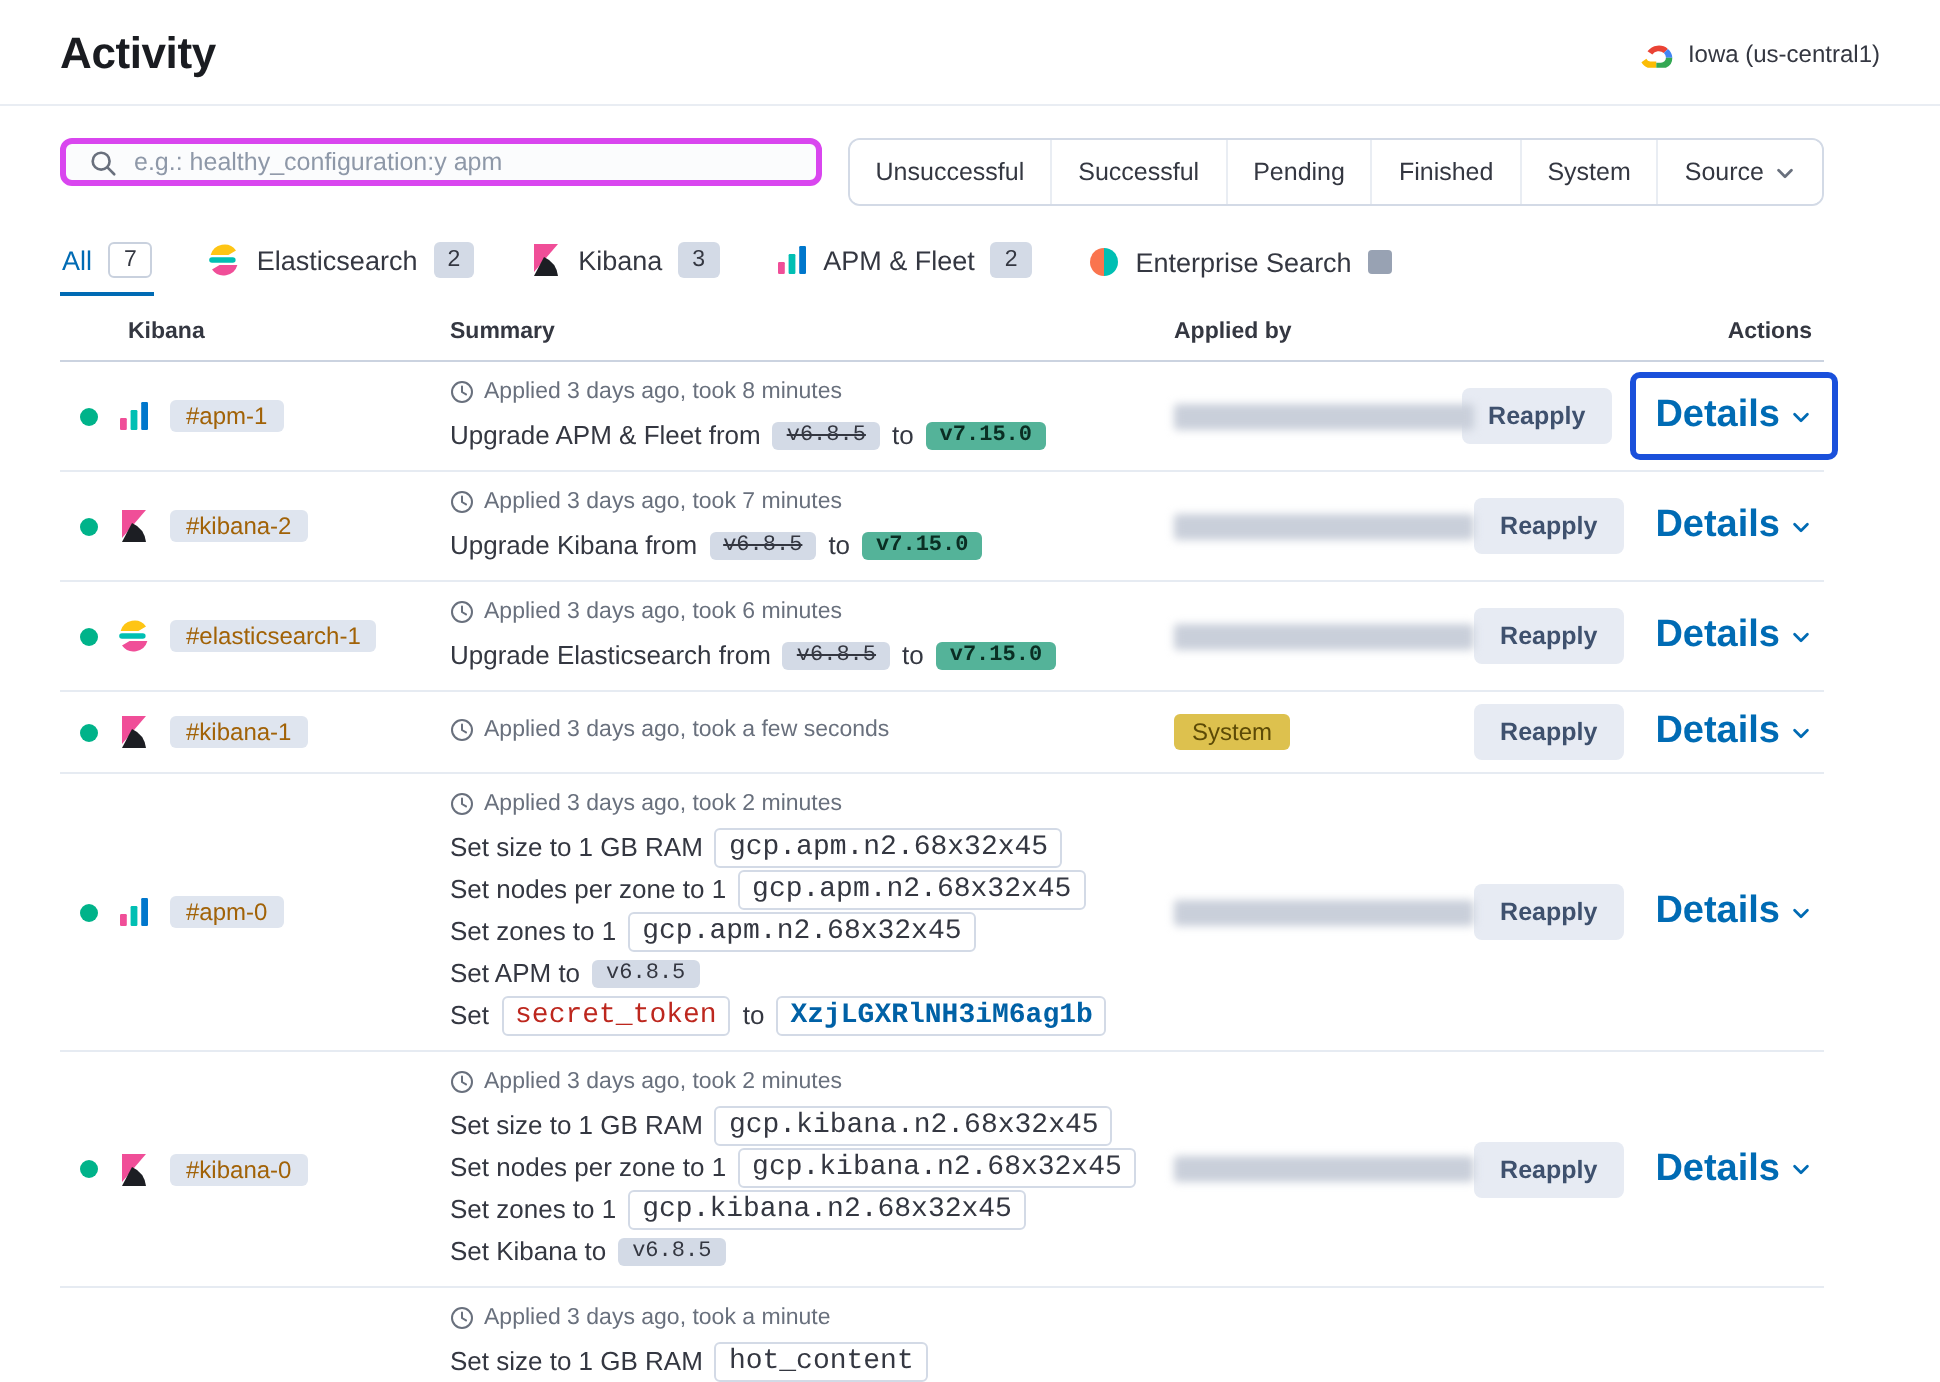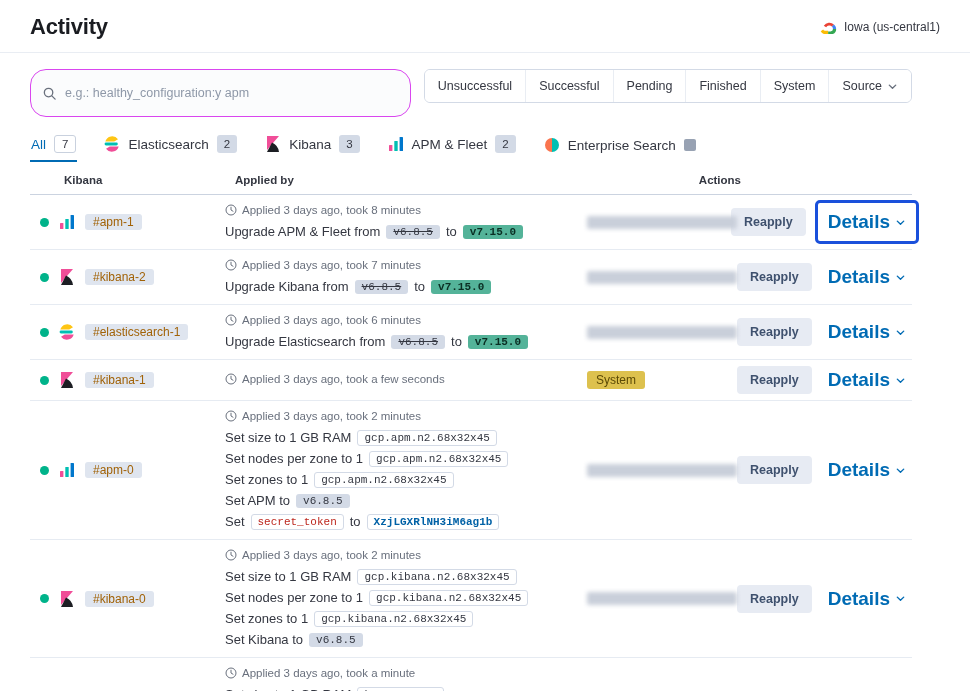--- a/index.html
+++ b/index.html
@@ -3,21 +3,21 @@
 <meta charset="utf-8">
 <style>
   *{box-sizing:border-box;margin:0;padding:0}
   html,body{width:970px;height:691px;overflow:hidden}
   body{background:#fff;font-family:"Liberation Sans","DejaVu Sans",sans-serif;color:#343741}
   .topbar{display:flex;justify-content:space-between;align-items:center;padding:14px 30px 12px;border-bottom:1px solid #E9EDF3}
   .page-title{font-size:22px;font-weight:700;color:#1A1C21;letter-spacing:-.2px}
   .region{display:flex;align-items:center;gap:7px;font-size:12px;color:#343741}
   .content{margin:0 58px 0 30px}
   .toolbar{display:flex;gap:13px;margin-top:16px}
-  .search-box{flex:1;display:flex;align-items:center;gap:8px;height:48px;padding:0 11px;background:#FBFCFD;border:1px solid #d946ef;border-radius:16px}
+  .search-box{flex:1;display:flex;align-items:center;gap:8px;height:24px;padding:0 11px;background:#FBFCFD;border:3px solid #d946ef;border-radius:6px}
   .search-box input{flex:1;border:none;outline:none;background:transparent;font-size:12.5px;color:#343741;font-family:inherit}
   .search-box input::placeholder{color:#8E98A8}
   .filter-group{display:flex;height:34px;border:1px solid #D3DAE6;border-radius:6px;overflow:hidden;background:#fff;flex:none}
   .filter-btn{display:flex;align-items:center;gap:5px;padding:0 13px;background:#fff;border:none;border-left:1px solid #E9EDF3;font-size:12.5px;color:#343741;font-family:inherit;cursor:pointer;white-space:nowrap}
   .filter-btn:first-child{border-left:none}
   .chev{display:inline-flex;color:#69707D}
   .tabs{display:flex;gap:26px;margin-top:12px;align-items:flex-end}
   .tab{display:flex;align-items:center;gap:8px;padding:6px 1px 9px;font-size:13.5px;font-weight:500;color:#343741;cursor:pointer}
   .tab.active{color:#006BB4;box-shadow:inset 0 -2px 0 #006BB4}
   .tab-badge{font-size:11.5px;font-weight:500;padding:0 7px;height:18px;line-height:18px;border-radius:3px;background:#D3DAE6;color:#343741}
@@ -35,21 +35,21 @@
   .icon-wrap{display:inline-flex;flex:none}
   .icon-wrap svg{display:block}
   .change-badge{font-size:12px;padding:1px 8px;border-radius:3px;background:#DFE5EF;color:#a16207;font-weight:500;white-space:nowrap}
   .summary-cell{padding:2px 8px 2px 0}
   .meta{display:flex;align-items:center;gap:5px;font-size:11.5px;color:#69707D;height:16px;margin-bottom:3px}
   .sum-line{display:flex;align-items:center;gap:6px;min-height:21px;font-size:13px;color:#343741;flex-wrap:wrap}
   .badge.ver{font-family:"Liberation Mono","DejaVu Sans Mono",monospace;font-size:11px;padding:1px 7px;border-radius:3px}
   .ver.old{background:#D3DAE6;color:#343741;text-decoration:line-through}
   .ver.new{background:#54B399;color:#0A2E23;font-weight:700}
   .ver.gray{background:#D3DAE6;color:#343741}
-  .code-badge{font-family:"Liberation Mono","DejaVu Sans Mono",monospace;font-size:11px;padding:1px 6px;border:1px solid #D3DAE6;border-radius:3px;background:#fff;color:#343741;white-space:nowrap}
+  .code-badge{font-family:"Liberation Mono","DejaVu Sans Mono",monospace;font-size:14px;padding:1px 6px;border:1px solid #D3DAE6;border-radius:3px;background:#fff;color:#343741;white-space:nowrap}
   .code-badge.token{color:#BD271E}
   .code-badge.value{color:#0061A6;font-weight:700}
   .applied-cell{font-size:12.5px;padding-left:10px}
   .redacted{width:150px;height:13px;background:#C9CFDA;border-radius:2px;filter:blur(2px)}
   .system-badge{display:inline-block;font-size:12px;padding:2px 9px;border-radius:3px;background:#DDC14E;color:#5C4A06;font-weight:500}
   .actions-cell{display:flex;align-items:center;justify-content:flex-end;gap:14px;padding-right:4px}
   .reapply-btn{height:28px;padding:0 13px;border:none;border-radius:4px;background:#E7EBF3;color:#3F516E;font-size:12.5px;font-weight:600;font-family:inherit;cursor:pointer;white-space:nowrap}
   .details-btn{display:inline-flex;align-items:center;gap:5px;border:none;background:none;color:#006BB4;font-size:19px;font-weight:600;font-family:inherit;cursor:pointer;padding:4px 2px;white-space:nowrap}
   .details-btn .chev{color:#006BB4}
   .hl{display:inline-flex;border:3px solid #1A50DB;border-radius:5px;padding:4px 8px;margin:-7px -11px -7px -5px;background:#fff}
@@ -153,20 +153,21 @@
               <path d="M8 1a7 7 0 0 1 0 14z" fill="#00BFB3"></path>
             </svg>
           </span>
           <span class="tab-label">Enterprise Search</span>
           <span class="tab-badge placeholder"></span>
         </div>
       </div>
     <div class="table">
       <div class="thead" id="thead">
           <div class="th-change">Kibana</div>
+          <div class="th-summary">Summary</div>
           <div class="th-applied">Applied by</div>
           <div class="th-actions">Actions</div>
         </div>
       <div id="rows">
           <div class="row">
             <div class="change-cell">
               <span class="dot" style="background: rgb(0, 179, 138);"></span>
               <span class="icon-wrap">
                 <svg viewBox="0 0 16 16" width="16" height="16">
                   <rect x="1" y="9" width="3.4" height="6" rx="0.6" fill="#F04E98"></rect>

